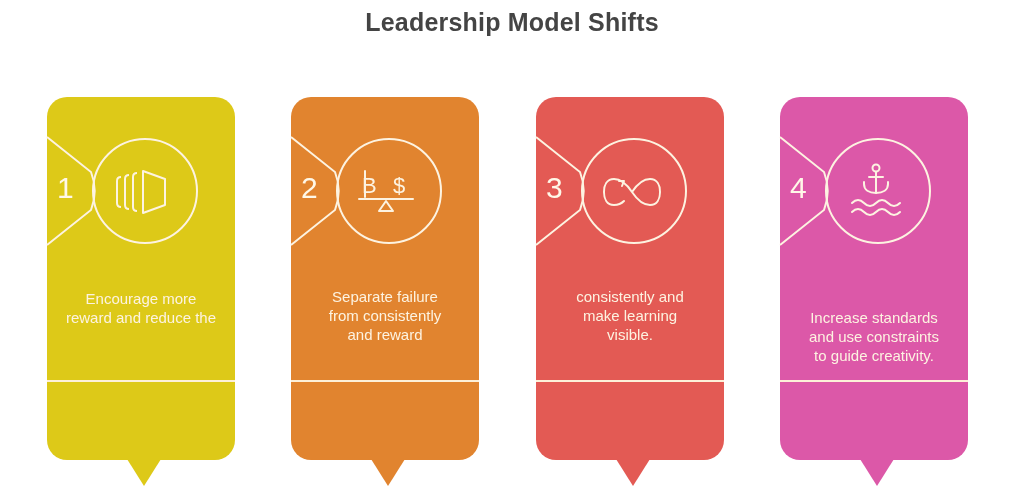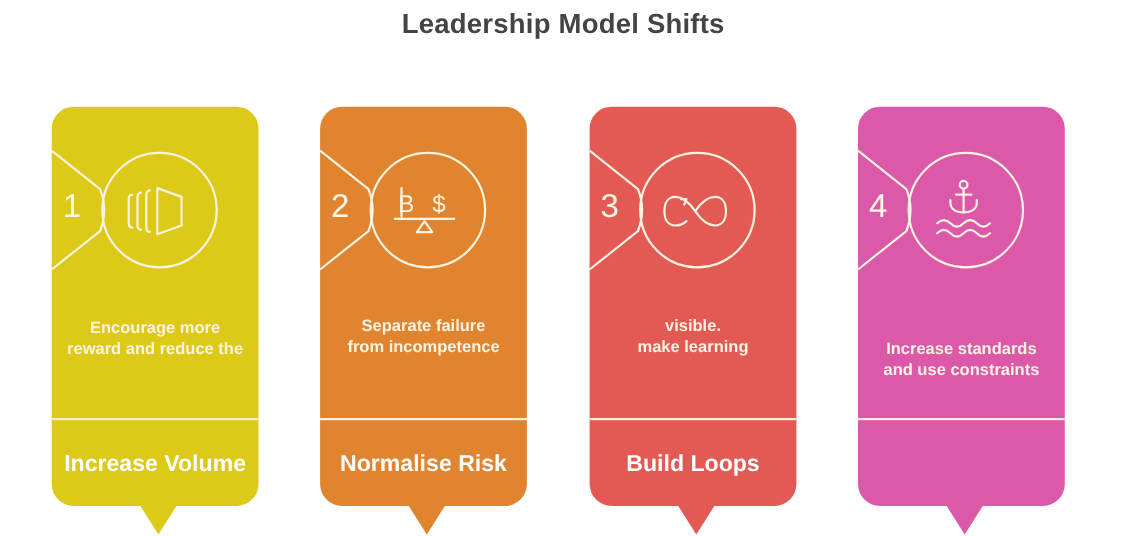--- a/index.html
+++ b/index.html
@@ -17,21 +17,21 @@
     position: absolute; top: 97px; width: 188px; height: 363px;
     border-radius: 20px;
   }
   .card svg.deco { position: absolute; left: 0; top: 0; overflow: visible; }
   .num {
     position: absolute; left: 10px; top: 74px; font-size: 30px;
     color: #fff8e8; font-family: "Liberation Sans", sans-serif;
   }
   .desc {
     position: absolute; left: 8px; width: 172px; text-align: center;
-    color: #fdf3e1; font-size: 15px; line-height: 19px; font-weight: bold;
+    color: #fdf3e1; font-size: 15px; line-height: 19px;
   }
   .divider {
     position: absolute; left: 0; top: 283px; width: 188px; height: 2px;
     background: #fdf0d8;
   }
   .label {
     position: absolute; left: 4px; width: 180px; top: 286px; height: 77px;
     display: flex; align-items: center; justify-content: center;
     text-align: center; color: #ffffff; font-weight: bold;
     font-size: 21px; line-height: 27px;
@@ -59,66 +59,65 @@
       <path d="M16,8 Q12,8 12,12 L12,38 Q12,42 16,42"></path>
       <path d="M24,6 Q20,6 20,10 L20,40 Q20,44 24,44"></path>
       <path d="M30,4 L52,12 L52,38 L30,46 Z"></path>
     </g>
   </svg>
   <div class="desc" style="top:192px;">
     <div>Encourage more</div>
     <div>reward and reduce the</div>
   </div>
   <div class="divider"></div>
-  <div class="label">Increase Volume</div>
   <div class="pointer" style="border-top-color:#DDC918;"></div>
 </div>
 
 <div class="card" style="left:291px;background:#E1842F;">
   <svg class="deco" width="188" height="363">
     <path d="M0,40 L44,75 A52,52 0 0,1 44,113 L0,148" fill="none" stroke="#fdf3e1" stroke-width="2"></path>
     <circle cx="98" cy="94" r="52" fill="none" stroke="#fdf3e1" stroke-width="2"></circle>
   </svg>
   <div class="num">2</div>
   <svg style="position:absolute;left:65px;top:70px;" width="60" height="50" viewBox="0 0 60 50">
     <g fill="none" stroke="#fdf3e1" stroke-width="2" stroke-linejoin="round" stroke-linecap="round">
       <text x="6" y="26" font-size="22" fill="#fdf3e1" stroke="none" font-family="Liberation Sans, sans-serif">B</text>
       <line x1="9" y1="4" x2="9" y2="30"></line>
       <text x="37" y="26" font-size="22" fill="#fdf3e1" stroke="none" font-family="Liberation Sans, sans-serif">$</text>
       <line x1="3" y1="32" x2="57" y2="32"></line>
       <path d="M30,34 L23,44 L37,44 Z"></path>
     </g>
   </svg>
   <div class="desc" style="top:190px;">
     <div>Separate failure</div>
-    <div>from incompetence</div>
+    <div>from consistently</div>
+    <div>and reward</div>
   </div>
   <div class="divider"></div>
-  <div class="label">Normalise Risk</div>
   <div class="pointer" style="border-top-color:#E1842F;"></div>
 </div>
 
 <div class="card" style="left:536px;background:#E35A54;">
   <svg class="deco" width="188" height="363">
     <path d="M0,40 L44,75 A52,52 0 0,1 44,113 L0,148" fill="none" stroke="#fdf3e1" stroke-width="2"></path>
     <circle cx="98" cy="94" r="52" fill="none" stroke="#fdf3e1" stroke-width="2"></circle>
   </svg>
   <div class="num">3</div>
   <svg style="position:absolute;left:66px;top:78px;" width="60" height="34" viewBox="0 0 60 34">
     <g fill="none" stroke="#fdf3e1" stroke-width="2" stroke-linecap="round" stroke-linejoin="round">
       <path d="M30,17 C36,8 42,4 48,4 C55,4 58,10 58,17 C58,24 55,30 48,30 C42,30 36,26 30,17 C24,8 18,4 12,4 C5,4 2,10 2,17 C2,24 5,30 12,30 C16,30 20,28 22,26"></path>
       <path d="M17,6 L22,6 L20,11"></path>
     </g>
   </svg>
   <div class="desc" style="top:190px;">
+    <div>consistently and</div>
+    <div>make learning</div>
     <div>visible.</div>
-    <div>make learning</div>
   </div>
   <div class="divider"></div>
-  <div class="label">Build Loops</div>
   <div class="pointer" style="border-top-color:#E35A54;"></div>
 </div>
 
 <div class="card" style="left:780px;background:#DC58A8;">
   <svg class="deco" width="188" height="363">
     <path d="M0,40 L44,75 A52,52 0 0,1 44,113 L0,148" fill="none" stroke="#fdf3e1" stroke-width="2"></path>
     <circle cx="98" cy="94" r="52" fill="none" stroke="#fdf3e1" stroke-width="2"></circle>
   </svg>
   <div class="num">4</div>
   <svg style="position:absolute;left:66px;top:66px;" width="60" height="60" viewBox="0 0 60 60">
@@ -127,16 +126,17 @@
       <line x1="30" y1="9" x2="30" y2="30"></line>
       <line x1="23" y1="14" x2="37" y2="14"></line>
       <path d="M18,19 L18,21 C18,27 23,30 30,30 C37,30 42,27 42,21 L42,19"></path>
       <path d="M6,40 C10,36 14,36 18,40 C22,44 26,44 30,40 C34,36 38,36 42,40 C46,44 50,44 54,40"></path>
       <path d="M6,49 C10,45 14,45 18,49 C22,53 26,53 30,49 C34,45 38,45 42,49 C46,53 50,53 54,49"></path>
     </g>
   </svg>
   <div class="desc" style="top:211px;">
     <div>Increase standards</div>
     <div>and use constraints</div>
+    <div>to guide creativity.</div>
   </div>
   <div class="divider"></div>
   <div class="pointer" style="border-top-color:#DC58A8;"></div>
 </div>
 
 </body></html>

